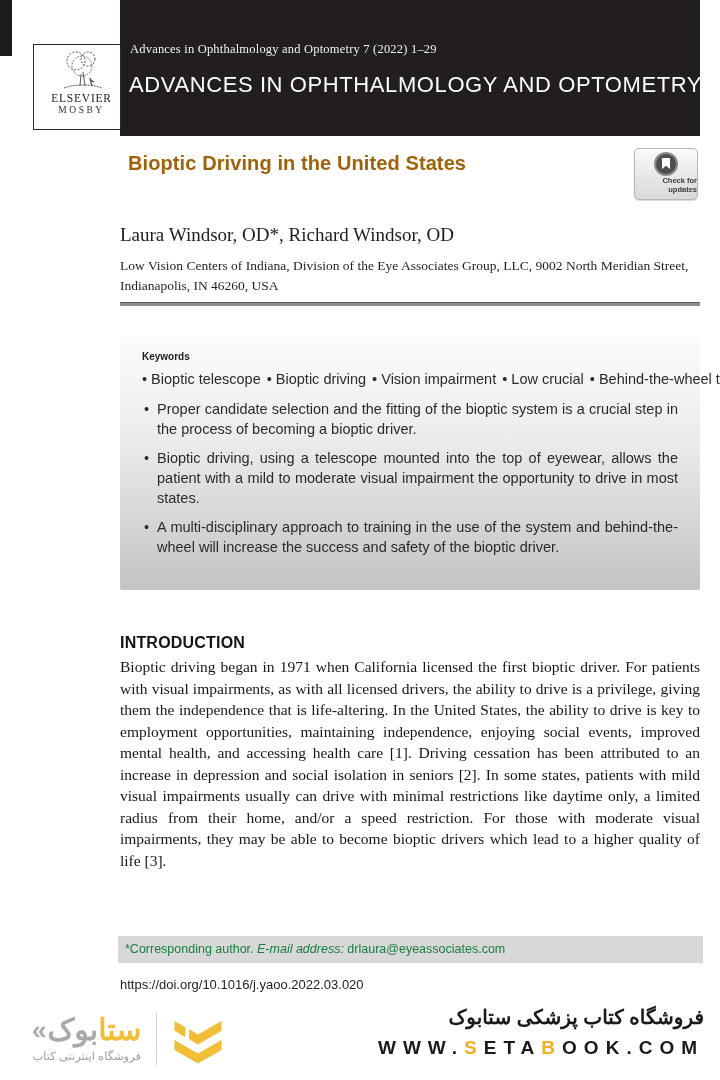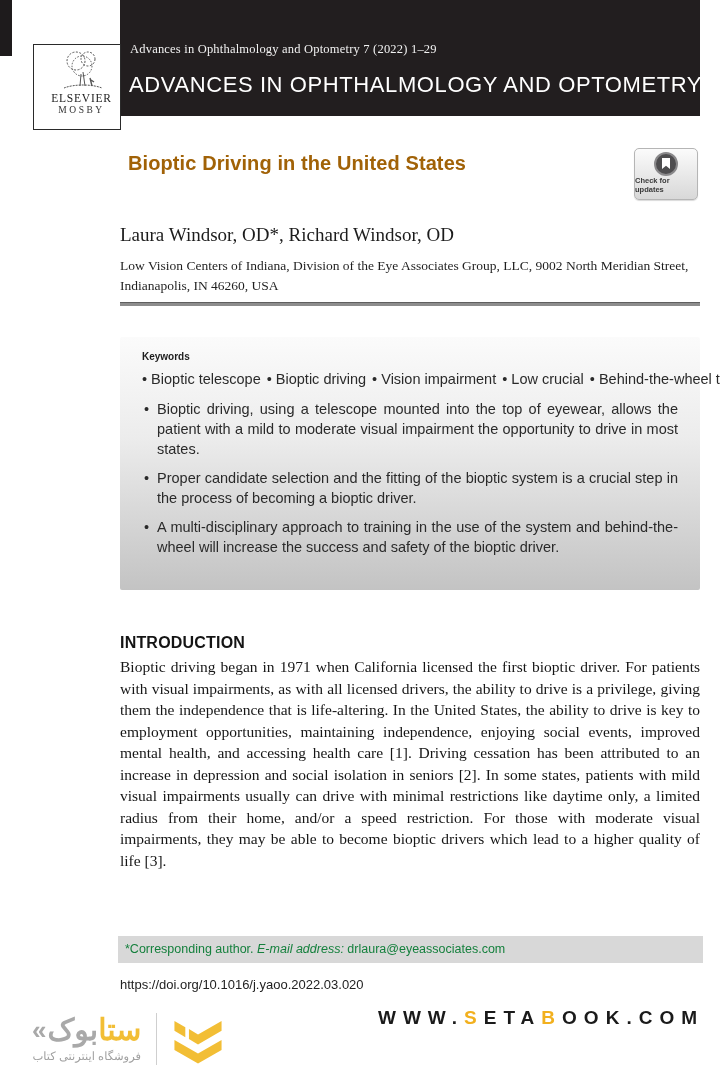--- a/index.html
+++ b/index.html
@@ -7,21 +7,21 @@
     width:720px;height:1080px;position:relative;background:#ffffff;
     font-family:"Liberation Sans",sans-serif;overflow:hidden;
     -webkit-font-smoothing:antialiased;
   }
   .abs{position:absolute;}
 
   
   .corner-mark{left:0;top:0;width:12px;height:56px;background:#1e1b1c;}
 
   
-  .masthead{left:120px;top:0;width:580px;height:116px;background:#221e1f;color:#fff;
+  .masthead{left:120px;top:0;width:580px;height:136px;background:#221e1f;color:#fff;
     padding:4px;box-sizing:border-box;}
   .masthead .citation{
     font-family:"Liberation Serif",serif;font-size:12.5px;color:#f2f2f2;
     position:absolute;left:10px;top:42px;letter-spacing:.2px;}
   .masthead .journal-title{
     position:absolute;left:9px;top:72px;font-size:22px;font-weight:400;
     letter-spacing:.6px;color:#ffffff;white-space:nowrap;}
 
   
   .pub-box{left:33px;top:44px;width:88px;height:86px;background:#fff;
@@ -30,21 +30,21 @@
   .pub-name{font-family:"Liberation Serif",serif;font-size:11.5px;letter-spacing:.8px;color:#222;line-height:1.1;}
   .pub-sub{font-family:"Liberation Serif",serif;font-size:9.5px;letter-spacing:2.5px;color:#333;line-height:1.2;}
 
   
   .title-row{left:120px;top:144px;width:580px;}
   h1.article-title{
     margin:8px;font-size:20px;line-height:1.17;font-weight:bold;color:#a16207;
     max-width:482px;letter-spacing:.1px;}
   .check-badge{position:absolute;right:2px;top:4px;width:62px;height:50px;
     border:1px solid #b5b5b5;border-radius:5px;
-    background:linear-gradient(#fbfbfb,#d8d8d8);text-align:left;
+    background:linear-gradient(#fbfbfb,#d8d8d8);text-align:right;
     box-shadow:0 1px 1px rgba(0,0,0,.15);cursor:pointer;}
   .check-badge .cb-circle{width:24px;height:24px;border-radius:50%;background:#4e4d4f;
     margin:3px auto 1px;position:relative;border:2px solid #8a898b;box-sizing:border-box;}
   .check-badge .cb-flag{position:absolute;left:6px;top:4px;width:8px;height:11px;background:#fff;
     clip-path:polygon(0 0,100% 0,100% 100%,50% 70%,0 100%);}
   .check-badge .cb-text{font-size:7.5px;line-height:1.15;color:#3a3a3a;font-weight:bold;}
 
   .authors{left:120px;top:224px;font-family:"Liberation Serif",serif;font-size:19px;color:#1c1c1c;}
   .affiliation{left:120px;top:256px;width:578px;font-family:"Liberation Serif",serif;
     font-size:13.5px;line-height:1.5;color:#1f1f1f;}
@@ -133,22 +133,22 @@
 
 <div class="abs authors">Laura Windsor, OD*, Richard Windsor, OD</div>
 <div class="abs affiliation">Low Vision Centers of Indiana, Division of the Eye Associates Group, LLC, 9002 North Meridian Street, Indianapolis, IN 46260, USA</div>
 
 <div class="abs rule"></div>
 
 <div class="abs summary-box">
   <div class="box-heading">Keywords</div>
   <div class="keywords-line"><span class="kw">Bioptic telescope</span><span class="kw">Bioptic driving</span><span class="kw">Vision impairment</span><span class="kw">Low crucial</span><span class="kw">Behind-the-wheel training</span></div>
   <ul class="keypoints">
+      <li>Proper candidate selection and the fitting of the bioptic system is a crucial step in the process of becoming a bioptic driver.</li>
       <li>Bioptic driving, using a telescope mounted into the top of eyewear, allows the patient with a mild to moderate visual impairment the opportunity to drive in most states.</li>
-      <li>Proper candidate selection and the fitting of the bioptic system is a crucial step in the process of becoming a bioptic driver.</li>
       <li>A multi-disciplinary approach to training in the use of the system and behind-the-wheel will increase the success and safety of the bioptic driver.</li>
     </ul>
 </div>
 
 <div class="abs intro">
   <h2 class="section-heading">INTRODUCTION</h2>
   <p>Bioptic driving began in 1971 when California licensed the first bioptic driver. For patients with visual impairments, as with all licensed drivers, the ability to drive is a privilege, giving them the independence that is life-altering. In the United States, the ability to drive is key to employment opportunities, maintaining independence, enjoying social events, improved mental health, and accessing health care [1]. Driving cessation has been attributed to an increase in depression and social isolation in seniors [2]. In some states, patients with mild visual impairments usually can drive with minimal restrictions like daytime only, a limited radius from their home, and/or a speed restriction. For those with moderate visual impairments, they may be able to become bioptic drivers which lead to a higher quality of life [3].</p>
 </div>
 
 <div class="abs footnote-bar">
@@ -168,15 +168,16 @@
       <div class="wm-tagline rtl">فروشگاه اینترنتی کتاب</div>
     </div>
     <div class="wm-divider"></div>
     <svg width="58" height="62" viewBox="0 0 64 64">
       <polygon points="6,12 18,19 18,30 6,23" fill="#f2be35"></polygon>
       <polygon points="22,21 32,27 58,12 58,23 32,38 22,32" fill="#f2be35"></polygon>
       <polygon points="6,33 32,48 58,33 58,44 32,59 6,44" fill="#f2be35"></polygon>
     </svg>
   </div>
   <div class="footer-right">
+    <div class="store-name rtl">فروشگاه کتاب پزشکی ستابوک</div>
     <div class="website"><span>W</span><span>W</span><span>W</span><span>.</span><span class="hl">S</span><span>E</span><span>T</span><span>A</span><span class="hl">B</span><span>O</span><span>O</span><span>K</span><span>.</span><span>C</span><span>O</span><span>M</span></div>
   </div>
 </div>
 
 </body></html>

